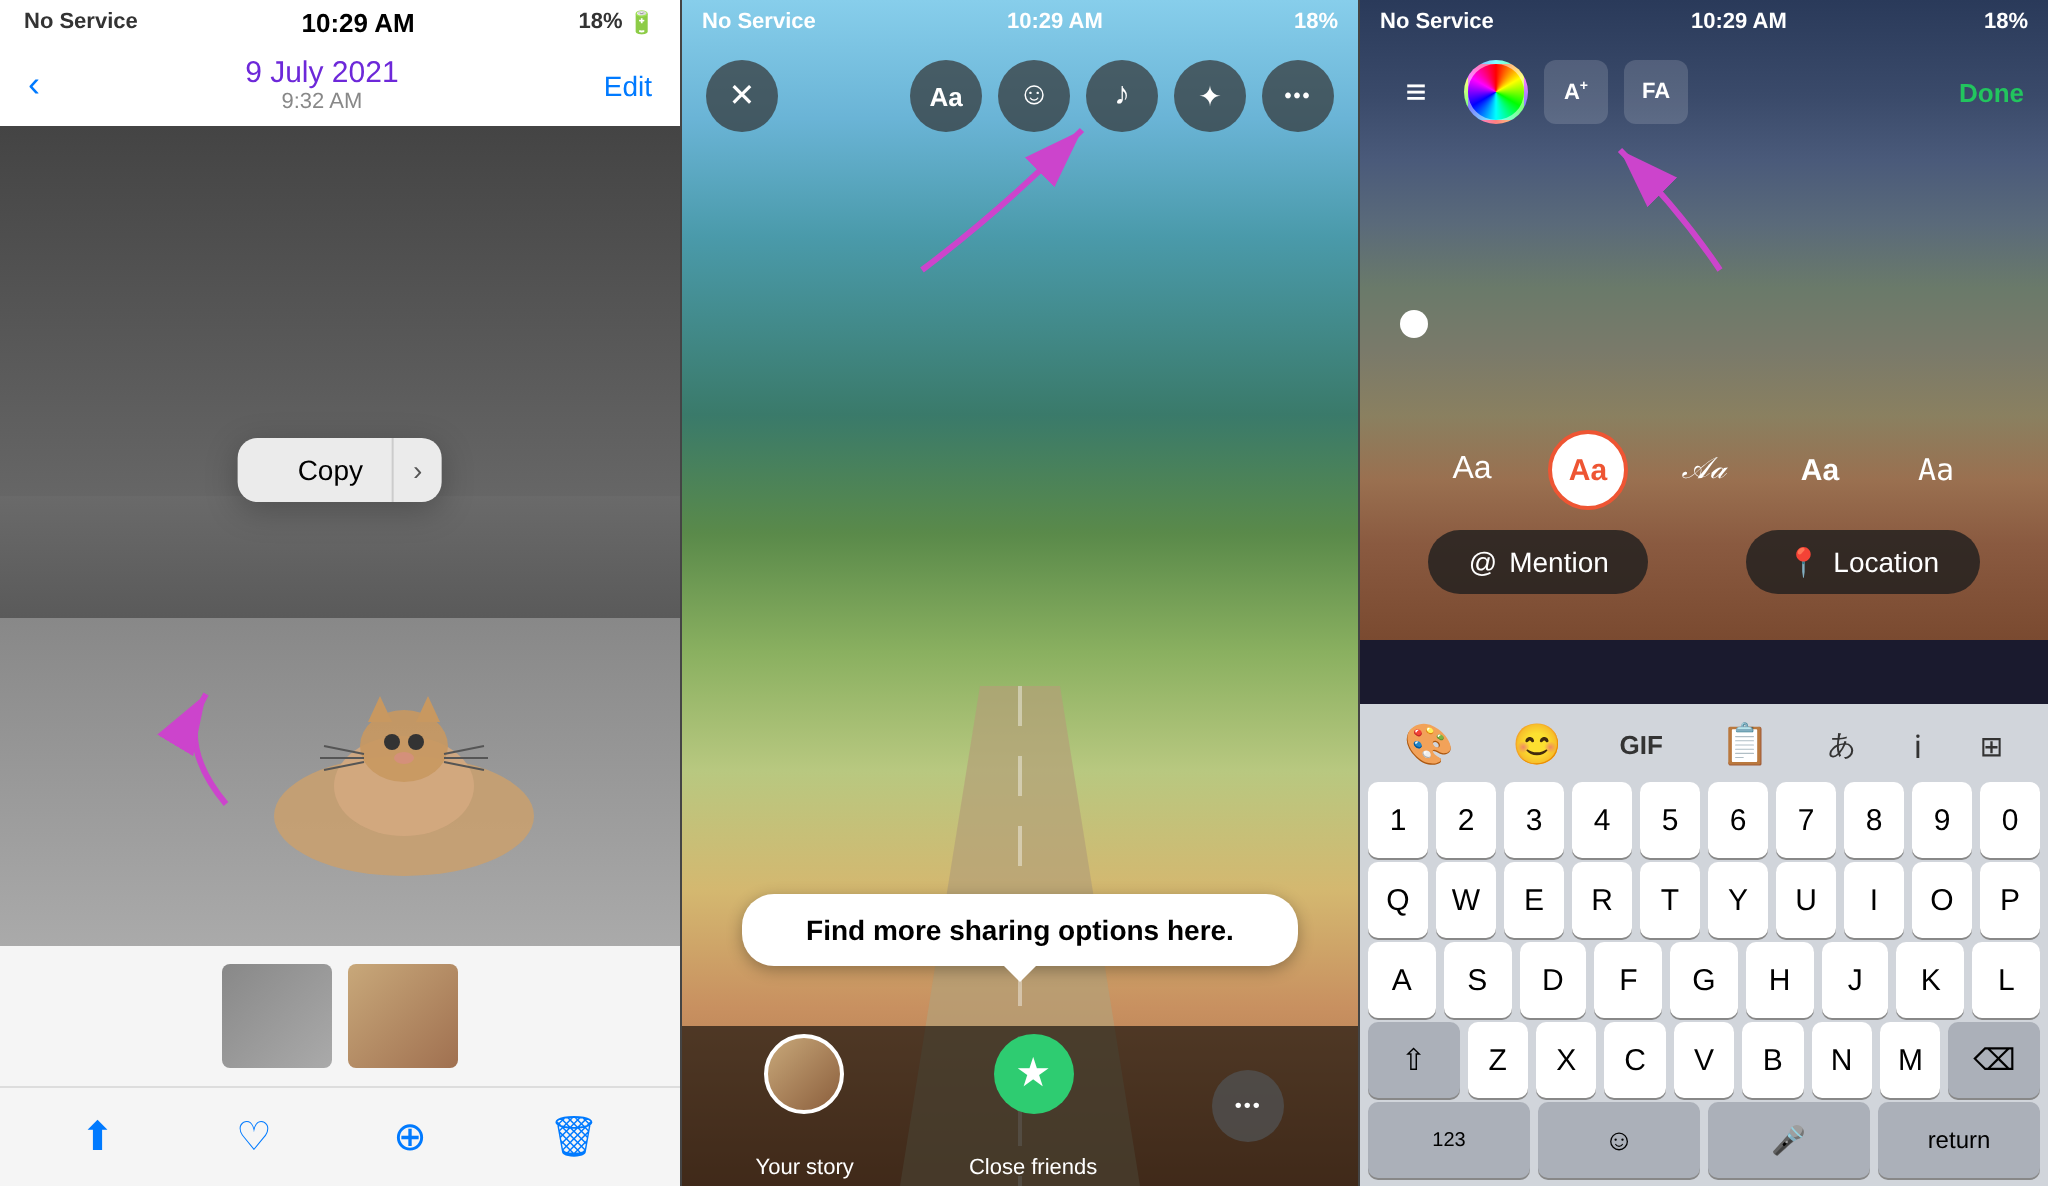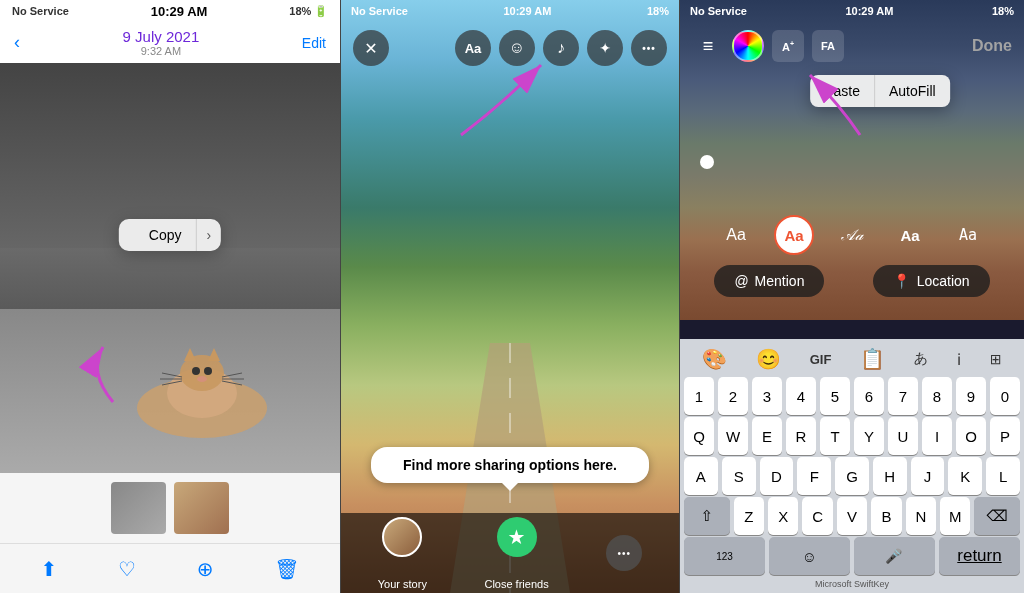--- a/index.html
+++ b/index.html
@@ -383,22 +383,22 @@
       align-items: center;
     }
     .p3-aa-btn {
       width: 32px; height: 32px;
       background: rgba(255,255,255,0.15);
       border-radius: 6px;
       display: flex; align-items: center; justify-content: center;
       color: #fff; font-size: 13px; font-weight: 700;
     }
     .p3-done-btn {
-      color: #a3a3a3;
-      font-size: 16px;
+      color: #22c55e;
+      font-size: 13px;
       font-weight: 600;
     }
 
     
     .paste-popup {
       position: absolute;
       top: 75px;
       left: 50%;
       transform: translateX(-30%);
       background: rgba(240,240,240,0.97);
@@ -702,24 +702,20 @@
       </div>
       <div class="p3-aa-btn">
         <span style="font-size:11px;text-align:right;">FA</span>
       </div>
     </div>
     <div class="p3-right-icons">
       <div class="p3-done-btn">Done</div>
     </div>
   </div>
 
-  <div class="paste-popup">
-    <div class="paste-btn">Paste</div>
-    <div class="autofill-btn">AutoFill</div>
-  </div>
 
   <svg style="position:absolute;top:65px;left:100px;width:130px;height:80px;z-index:35;" viewBox="0 0 130 80">
     <defs>
       <marker id="arrowhead3" markerWidth="10" markerHeight="7" refX="10" refY="3.5" orient="auto">
         <polygon points="0 0, 10 3.5, 0 7" fill="#cc44cc"></polygon>
       </marker>
     </defs>
     <path d="M 80 70 Q 60 40 30 10" stroke="#cc44cc" stroke-width="3" fill="none" marker-end="url(#arrowhead3)"></path>
   </svg>
 
@@ -807,17 +803,16 @@
       <div class="key">B</div>
       <div class="key">N</div>
       <div class="key">M</div>
       <div class="key key-dark key-wide">⌫</div>
     </div>
 
     <div class="keyboard-row">
       <div class="key key-dark" style="font-size:10px;">123</div>
       <div class="key key-dark">☺</div>
       <div class="key key-dark" style="font-size:14px;">🎤</div>
-      <div class="key key-dark" style="font-size:17px;text-decoration:underline;">return</div>
-    </div>
-    <div class="swiftkey-label">Microsoft SwiftKey</div>
+      <div class="key key-dark" style="font-size:12px;">return</div>
+    </div>
   </div>
 </div>
 
 </body></html>

